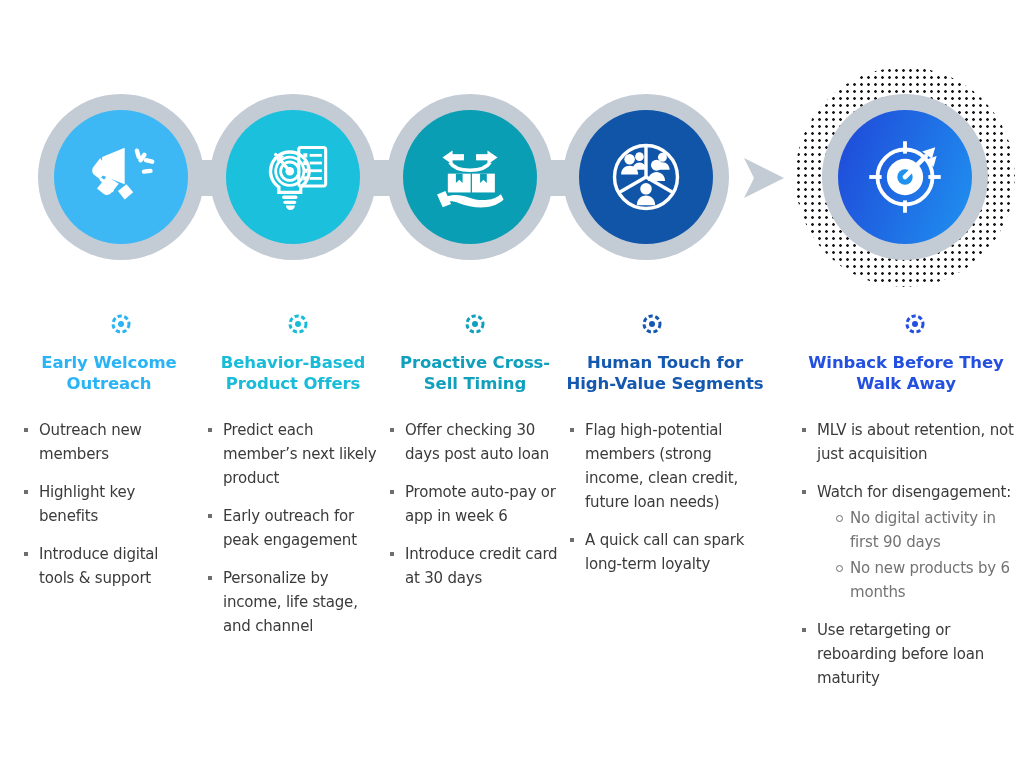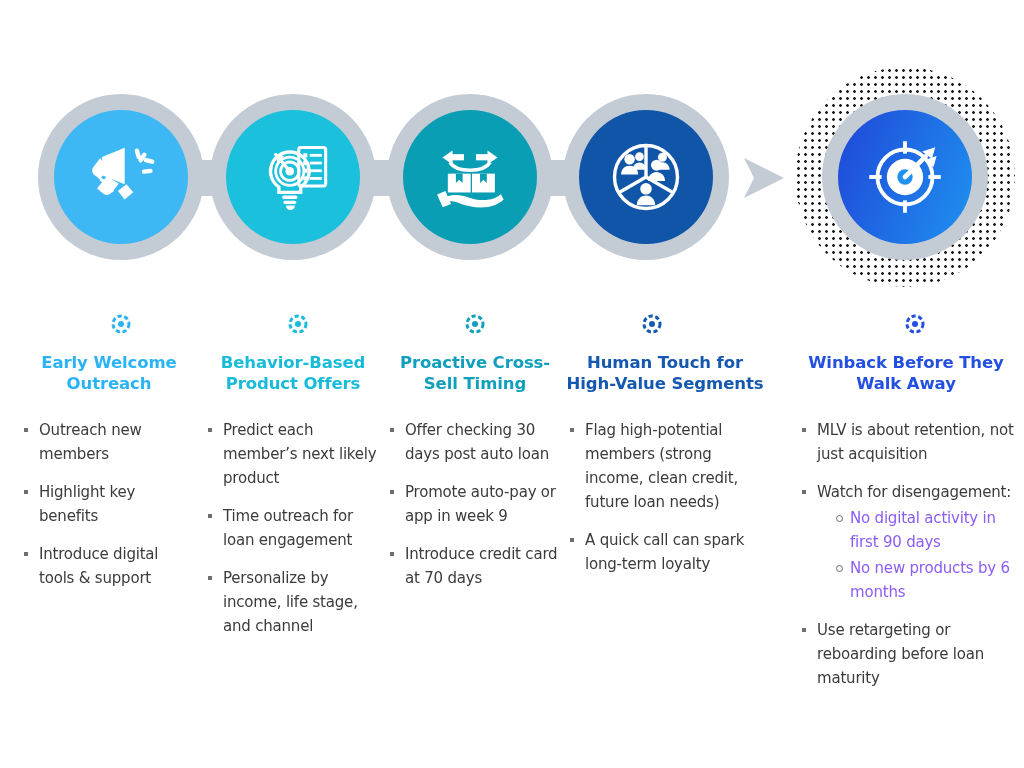--- a/index.html
+++ b/index.html
@@ -160,21 +160,21 @@
     margin-top: 2px;
     margin-left: 16px;
   }
   .sub-bullets li {
     position: relative;
     padding-left: 17px;
     margin-bottom: 0px;
     margin-top: 2px;
     font-size: 15px;
     line-height: 24px;
-    color: #8b5cf6;
+    color: #737373;
   }
   .sub-bullets li::before {
     content: "";
     position: absolute;
     left: 3px;
     top: 9px;
     width: 5px;
     height: 5px;
     border: 1px solid #6d6e71;
     border-radius: 50%;
@@ -376,31 +376,31 @@
           <li>Outreach new members</li>
           <li>Highlight key benefits</li>
           <li>Introduce digital tools &amp; support</li>
         </ul>
     </div>
 
     <div class="col c2">
       <div class="col-title" id="title-2" style="color: rgb(24, 188, 217);">Behavior-Based Product Offers</div>
       <ul class="bullets" id="bullets-2">
           <li>Predict each member’s next likely product</li>
-          <li>Time outreach for loan engagement</li>
+          <li>Early outreach for peak engagement</li>
           <li>Personalize by income, life stage, and channel</li>
         </ul>
     </div>
 
     <div class="col c3">
       <div class="col-title" id="title-3" style="color: rgb(16, 160, 189);">Proactive Cross-Sell Timing</div>
       <ul class="bullets" id="bullets-3">
           <li>Offer checking 30 days post auto loan</li>
-          <li>Promote auto-pay or app in week 9</li>
-          <li>Introduce credit card at 70 days</li>
+          <li>Promote auto-pay or app in week 6</li>
+          <li>Introduce credit card at 30 days</li>
         </ul>
     </div>
 
     <div class="col c4">
       <div class="col-title" id="title-4" style="color: rgb(21, 88, 176);">Human Touch for High-Value Segments</div>
       <ul class="bullets" id="bullets-4">
           <li>Flag high-potential members (strong income, clean credit, future loan needs)</li>
           <li>A quick call can spark long-term loyalty</li>
         </ul>
     </div>

